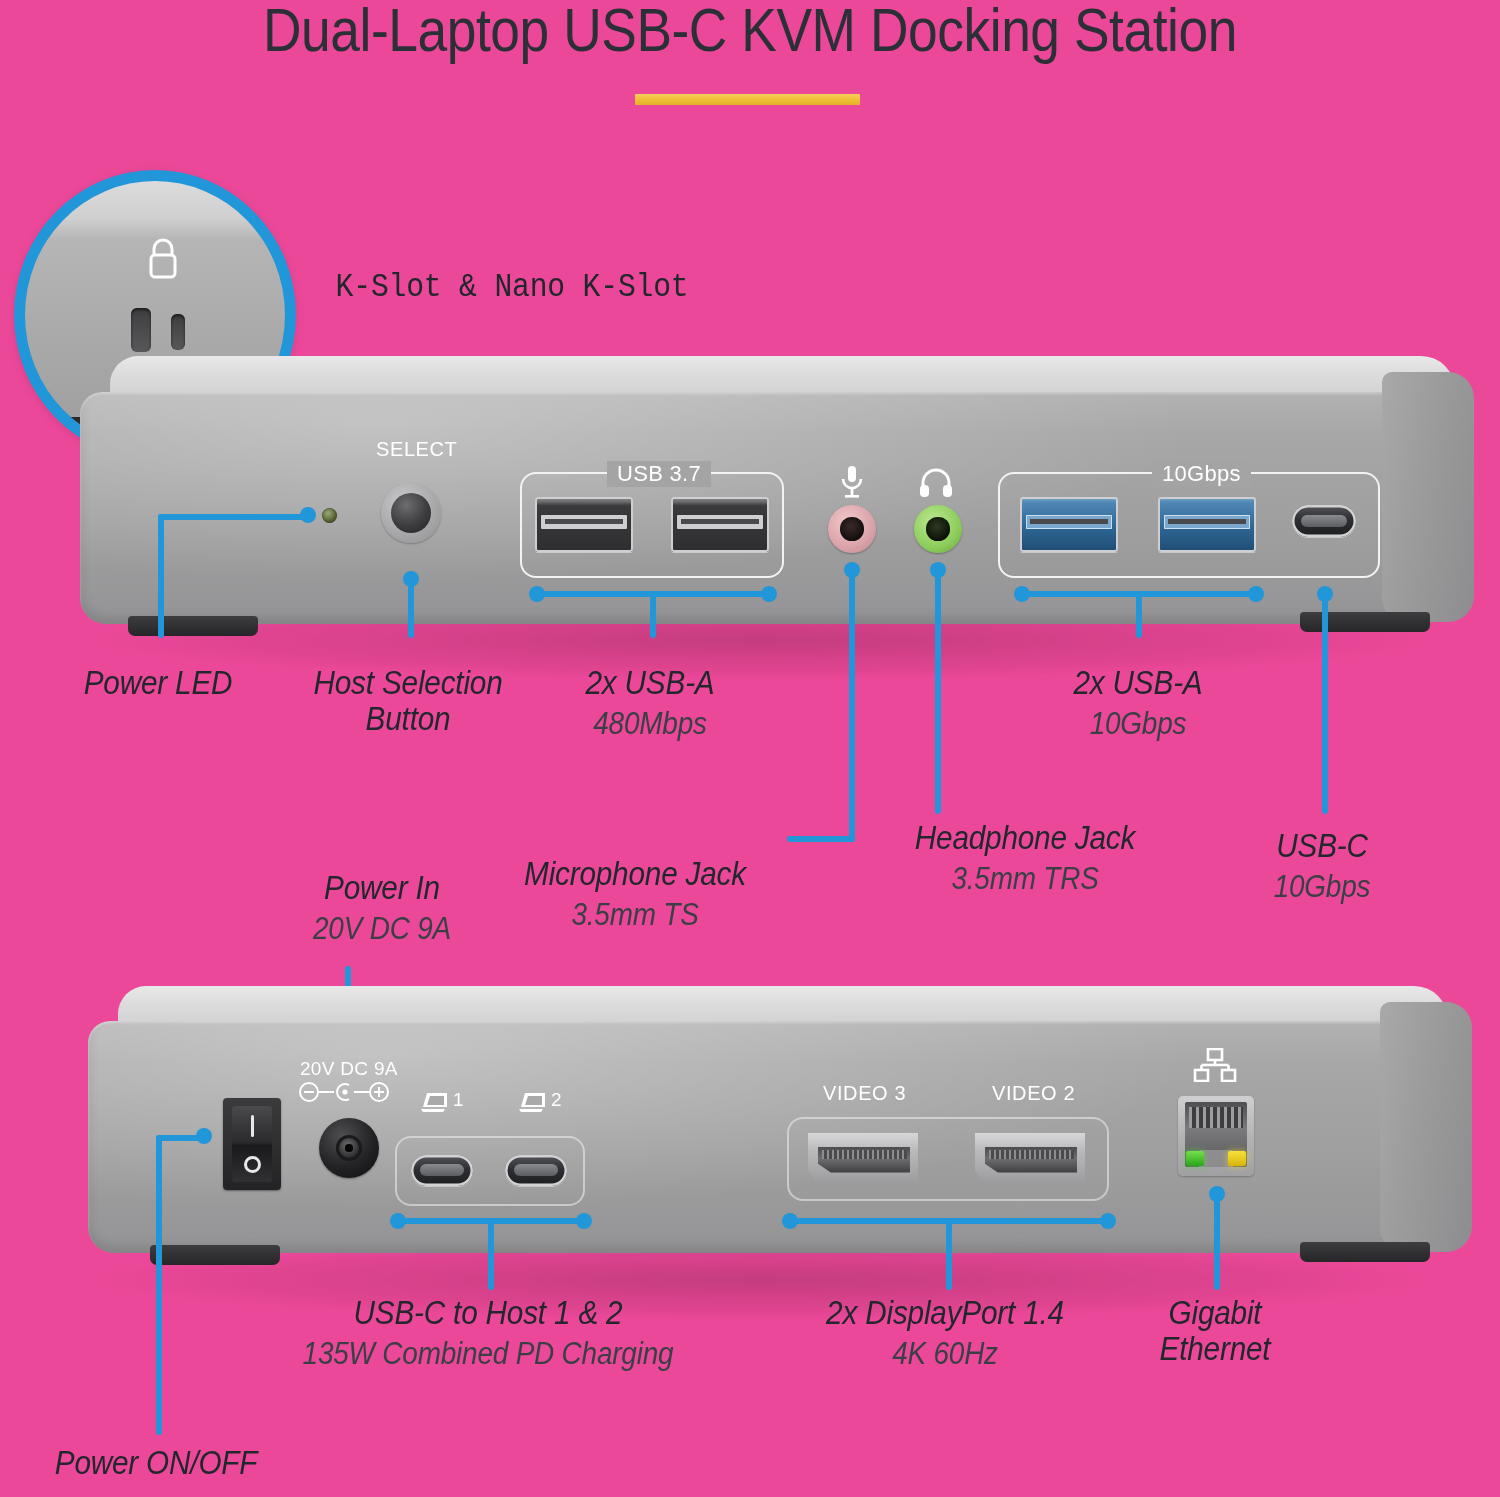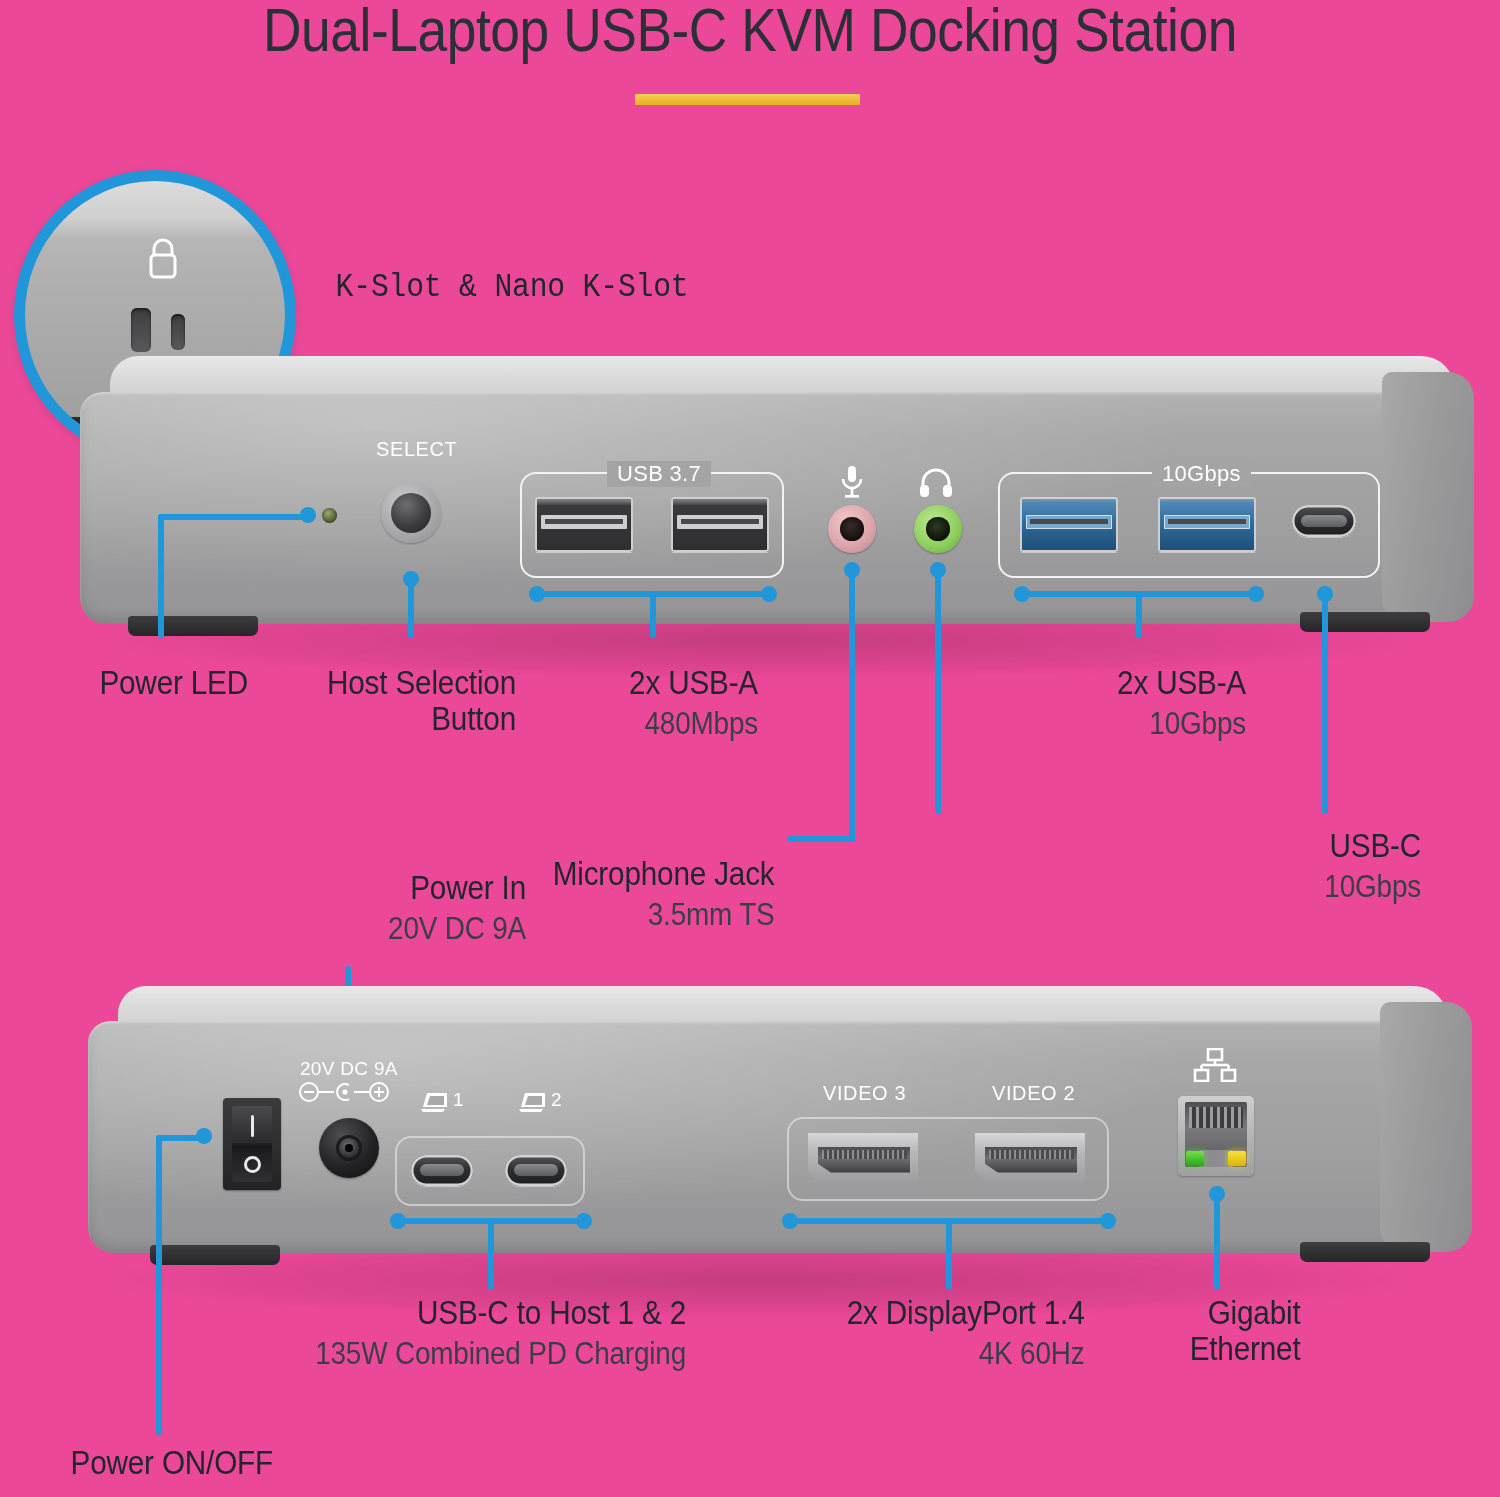--- a/index.html
+++ b/index.html
@@ -27,21 +27,21 @@
     position: absolute; left: 635px; top: 94px;
     width: 225px; height: 11px;
     background: linear-gradient(180deg,#f7cf5a 0%, #eebe34 55%, #e3b22a 100%);
     border-radius: 1px;
   }
 
   
   .callout { position: absolute; color: #22262d; line-height: 1.10; }
   .callout .l1 { font-size: 33px; font-weight: 400; letter-spacing: -0.2px; white-space: nowrap; }
   .callout .l2 { font-size: 31px; font-weight: 300; color: #3a3f46; letter-spacing: -0.2px; white-space: nowrap; margin-top: 6px; }
-  .callout.ctr { text-align: right; }
+  .callout.ctr { text-align: center; font-style: italic; }
   .callout.ctr .l1, .callout.ctr .l2 { display:block; }
   .narrow { display:inline-block; transform: scaleX(0.90); transform-origin: 50% 50%; }
 
   
   .lead { position: absolute; background: #2196d8; }
   .lead.v { width: 6px; border-radius: 3px; }
   .lead.h { height: 6px; border-radius: 3px; }
   .dot { position: absolute; width: 16px; height: 16px; border-radius: 50%; background: #2196d8; }
 
   
@@ -340,20 +340,24 @@
     <span class="l1 narrow">2x USB-A</span>
     <span class="l2 narrow">480Mbps</span>
   </div>
   <div class="callout ctr" style="left:1018px; top:665px; width:240px;">
     <span class="l1 narrow">2x USB-A</span>
     <span class="l2 narrow">10Gbps</span>
   </div>
   <div class="callout ctr" style="left:480px; top:856px; width:310px;">
     <span class="l1 narrow">Microphone Jack</span>
     <span class="l2 narrow">3.5mm TS</span>
+  </div>
+  <div class="callout ctr" style="left:880px; top:820px; width:290px;">
+    <span class="l1 narrow">Headphone Jack</span>
+    <span class="l2 narrow">3.5mm TRS</span>
   </div>
   <div class="callout ctr" style="left:1212px; top:828px; width:220px;">
     <span class="l1 narrow">USB-C</span>
     <span class="l2 narrow">10Gbps</span>
   </div>
 
   <div class="callout ctr" style="left:222px; top:870px; width:320px;">
     <span class="l1 narrow">Power In</span>
     <span class="l2 narrow">20V DC 9A</span>
   </div>

